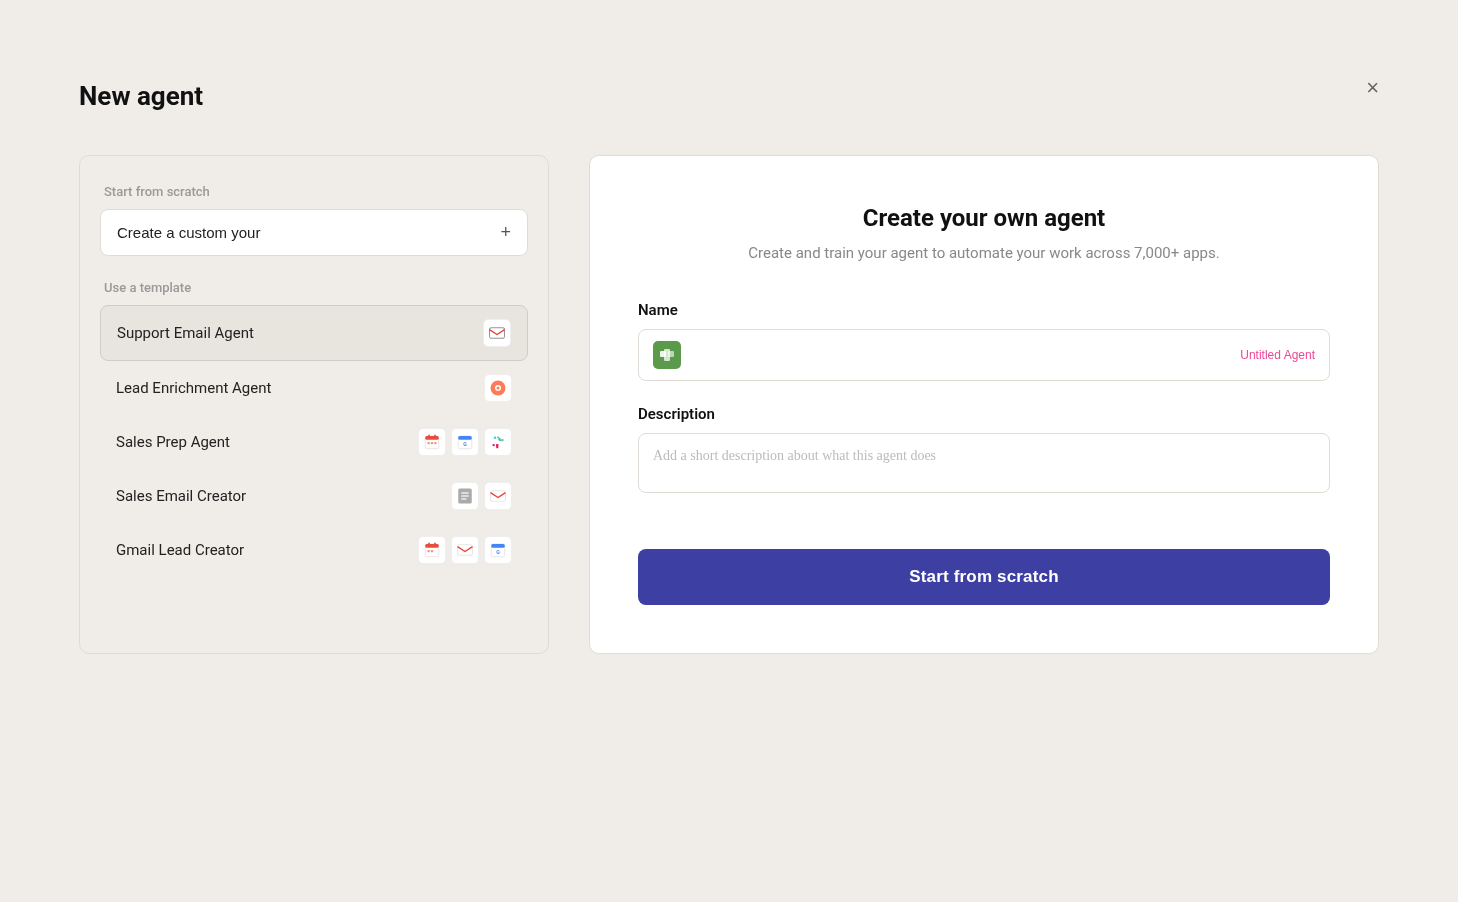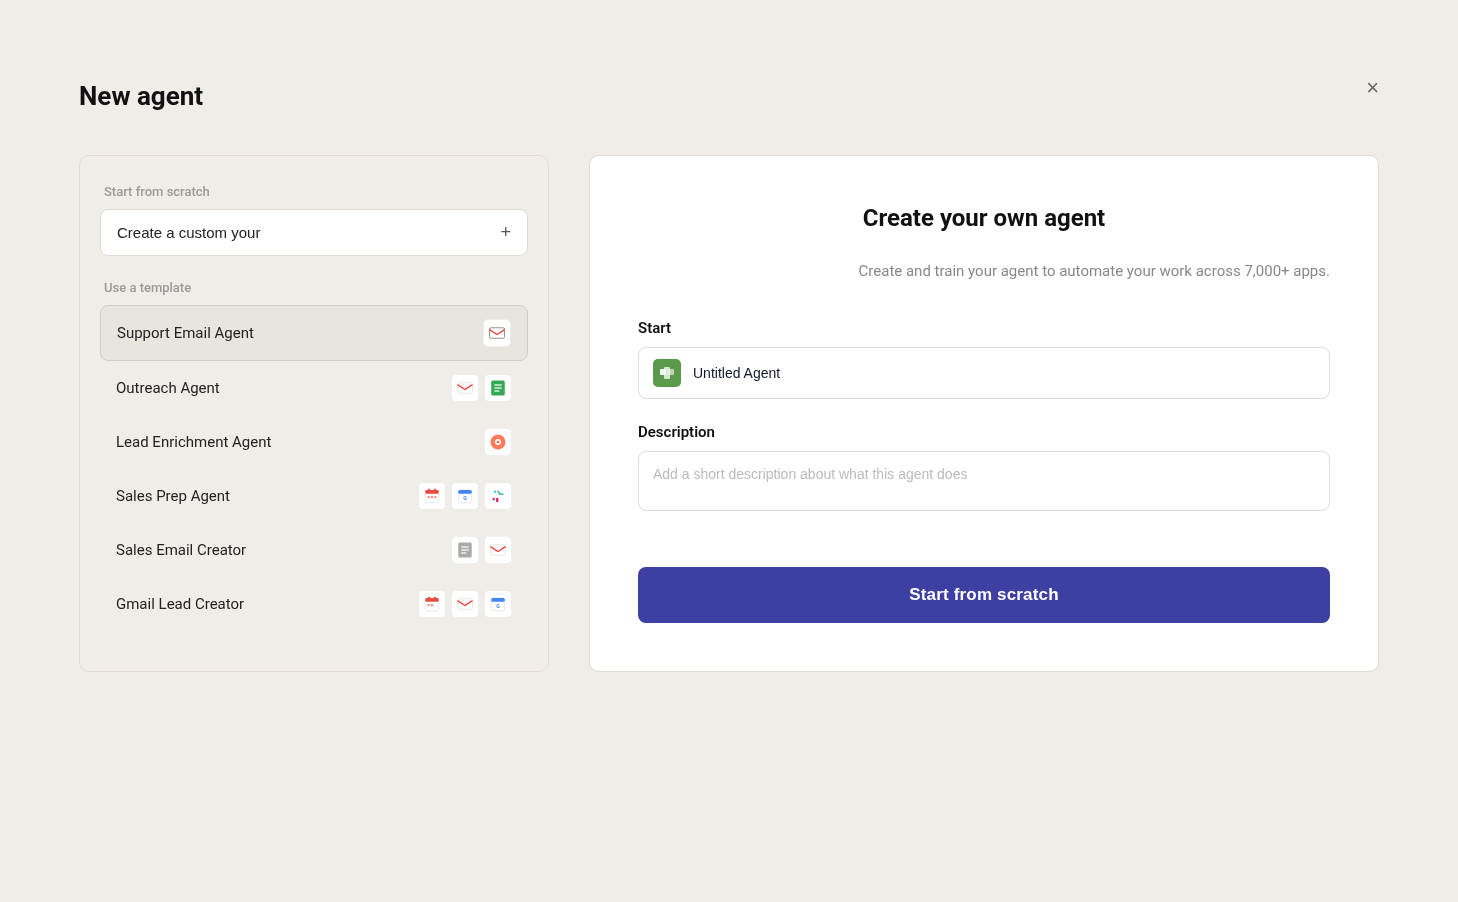--- a/index.html
+++ b/index.html
@@ -132,27 +132,26 @@
       flex-direction: column;
     }
     .right-header {
       text-align: center;
       margin-bottom: 36px;
     }
     .right-title {
       font-size: 24px;
       font-weight: 700;
       color: #111;
-      margin-bottom: 28px;
+      margin-bottom: 10px;
     }
     .right-subtitle {
       font-size: 15px;
       color: #888;
       line-height: 1.5;
-      text-align: right;
     }
     .field-label {
       font-size: 15px;
       font-weight: 600;
       color: #111;
       margin-bottom: 10px;
     }
     .field-group { margin-bottom: 24px; }
     .name-input-wrap {
       display: flex;
@@ -171,37 +170,38 @@
       display: flex;
       align-items: center;
       justify-content: center;
       margin-right: 12px;
       flex-shrink: 0;
     }
     .agent-icon-badge svg { width: 16px; height: 16px; }
     .name-input {
       border: none;
       outline: none;
-      font-size: 14px;
-      color: #0f172a;
+      font-size: 12px;
+      color: #ec4899;
       flex: 1;
       background: transparent;
+      text-align: right;
     }
     .desc-input {
       border: 1px solid #e0dcd5;
       border-radius: 8px;
       padding: 14px;
       width: 100%;
       font-size: 14px;
       color: #aaa;
       outline: none;
       resize: none;
       background: #fff;
       height: 60px;
-      font-family: Liberation Sans, sans-serif;
+      font-family: Liberation Serif, serif;
     }
     .desc-input::placeholder { color: #bbb; }
     .start-btn {
       margin-top: 28px;
       background: #3d3fa3;
       color: #fff;
       border: none;
       border-radius: 8px;
       padding: 18px;
       font-size: 17px;
@@ -243,39 +243,20 @@
               <svg class="gmail-svg" viewBox="0 0 24 24" fill="none" xmlns="http://www.w3.org/2000/svg">
                 <path d="M2 6l10 7 10-7" stroke="#EA4335" stroke-width="1.5" fill="none"></path>
                 <rect x="2" y="5" width="20" height="14" rx="2" stroke="#888" stroke-width="1.2" fill="white"></rect>
                 <path d="M2 6l10 7 10-7" stroke="none" fill="none"></path>
                 <path d="M2 7.5L12 14l10-6.5" fill="none" stroke="#EA4335" stroke-width="1.8"></path>
               </svg>
             </div>
           </div>
         </div>
 
-        <div class="template-item">
-          <span class="template-name">Outreach Agent</span>
-          <div class="template-icons">
-            <div class="app-icon icon-gmail">
-              <svg viewBox="0 0 24 24" width="18" height="18" fill="none" xmlns="http://www.w3.org/2000/svg">
-                <rect x="2" y="5" width="20" height="14" rx="2" fill="white" stroke="#ddd" stroke-width="1"></rect>
-                <path d="M2 7.5L12 14l10-6.5" fill="none" stroke="#EA4335" stroke-width="1.8"></path>
-              </svg>
-            </div>
-            <div class="app-icon icon-sheets">
-              <svg viewBox="0 0 24 24" width="18" height="18" fill="none" xmlns="http://www.w3.org/2000/svg">
-                <rect x="3" y="2" width="18" height="20" rx="2" fill="#34A853" stroke="none"></rect>
-                <rect x="7" y="7" width="10" height="2" rx="0.5" fill="white" opacity="0.8"></rect>
-                <rect x="7" y="11" width="10" height="2" rx="0.5" fill="white" opacity="0.8"></rect>
-                <rect x="7" y="15" width="7" height="2" rx="0.5" fill="white" opacity="0.8"></rect>
-              </svg>
-            </div>
-          </div>
-        </div>
 
         <div class="template-item">
           <span class="template-name">Lead Enrichment Agent</span>
           <div class="template-icons">
             <div class="app-icon icon-hubspot">
               <svg viewBox="0 0 24 24" width="18" height="18" fill="none" xmlns="http://www.w3.org/2000/svg">
                 <circle cx="12" cy="12" r="10" fill="#FF7A59"></circle>
                 <path d="M8 12a4 4 0 108 0 4 4 0 00-8 0z" fill="white"></path>
                 <circle cx="12" cy="12" r="2" fill="#FF7A59"></circle>
               </svg>
@@ -371,21 +352,21 @@
       </div>
     </div>
 
     <div class="right-panel">
       <div class="right-header">
         <div class="right-title">Create your own agent</div>
         <div class="right-subtitle">Create and train your agent to automate your work across 7,000+ apps.</div>
       </div>
 
       <div class="field-group">
-        <div class="field-label">Start</div>
+        <div class="field-label">Name</div>
         <div class="name-input-wrap">
           <div class="agent-icon-badge">
             <svg viewBox="0 0 16 16" fill="none" xmlns="http://www.w3.org/2000/svg">
               <rect x="1" y="4" width="6" height="6" rx="1" fill="white" opacity="0.9"></rect>
               <rect x="9" y="4" width="6" height="6" rx="1" fill="white" opacity="0.6"></rect>
               <rect x="5" y="8" width="6" height="6" rx="1" fill="white" opacity="0.75"></rect>
               <rect x="5" y="2" width="6" height="6" rx="1" fill="white" opacity="0.75"></rect>
             </svg>
           </div>
           <input class="name-input" type="text" value="Untitled Agent" style="">

